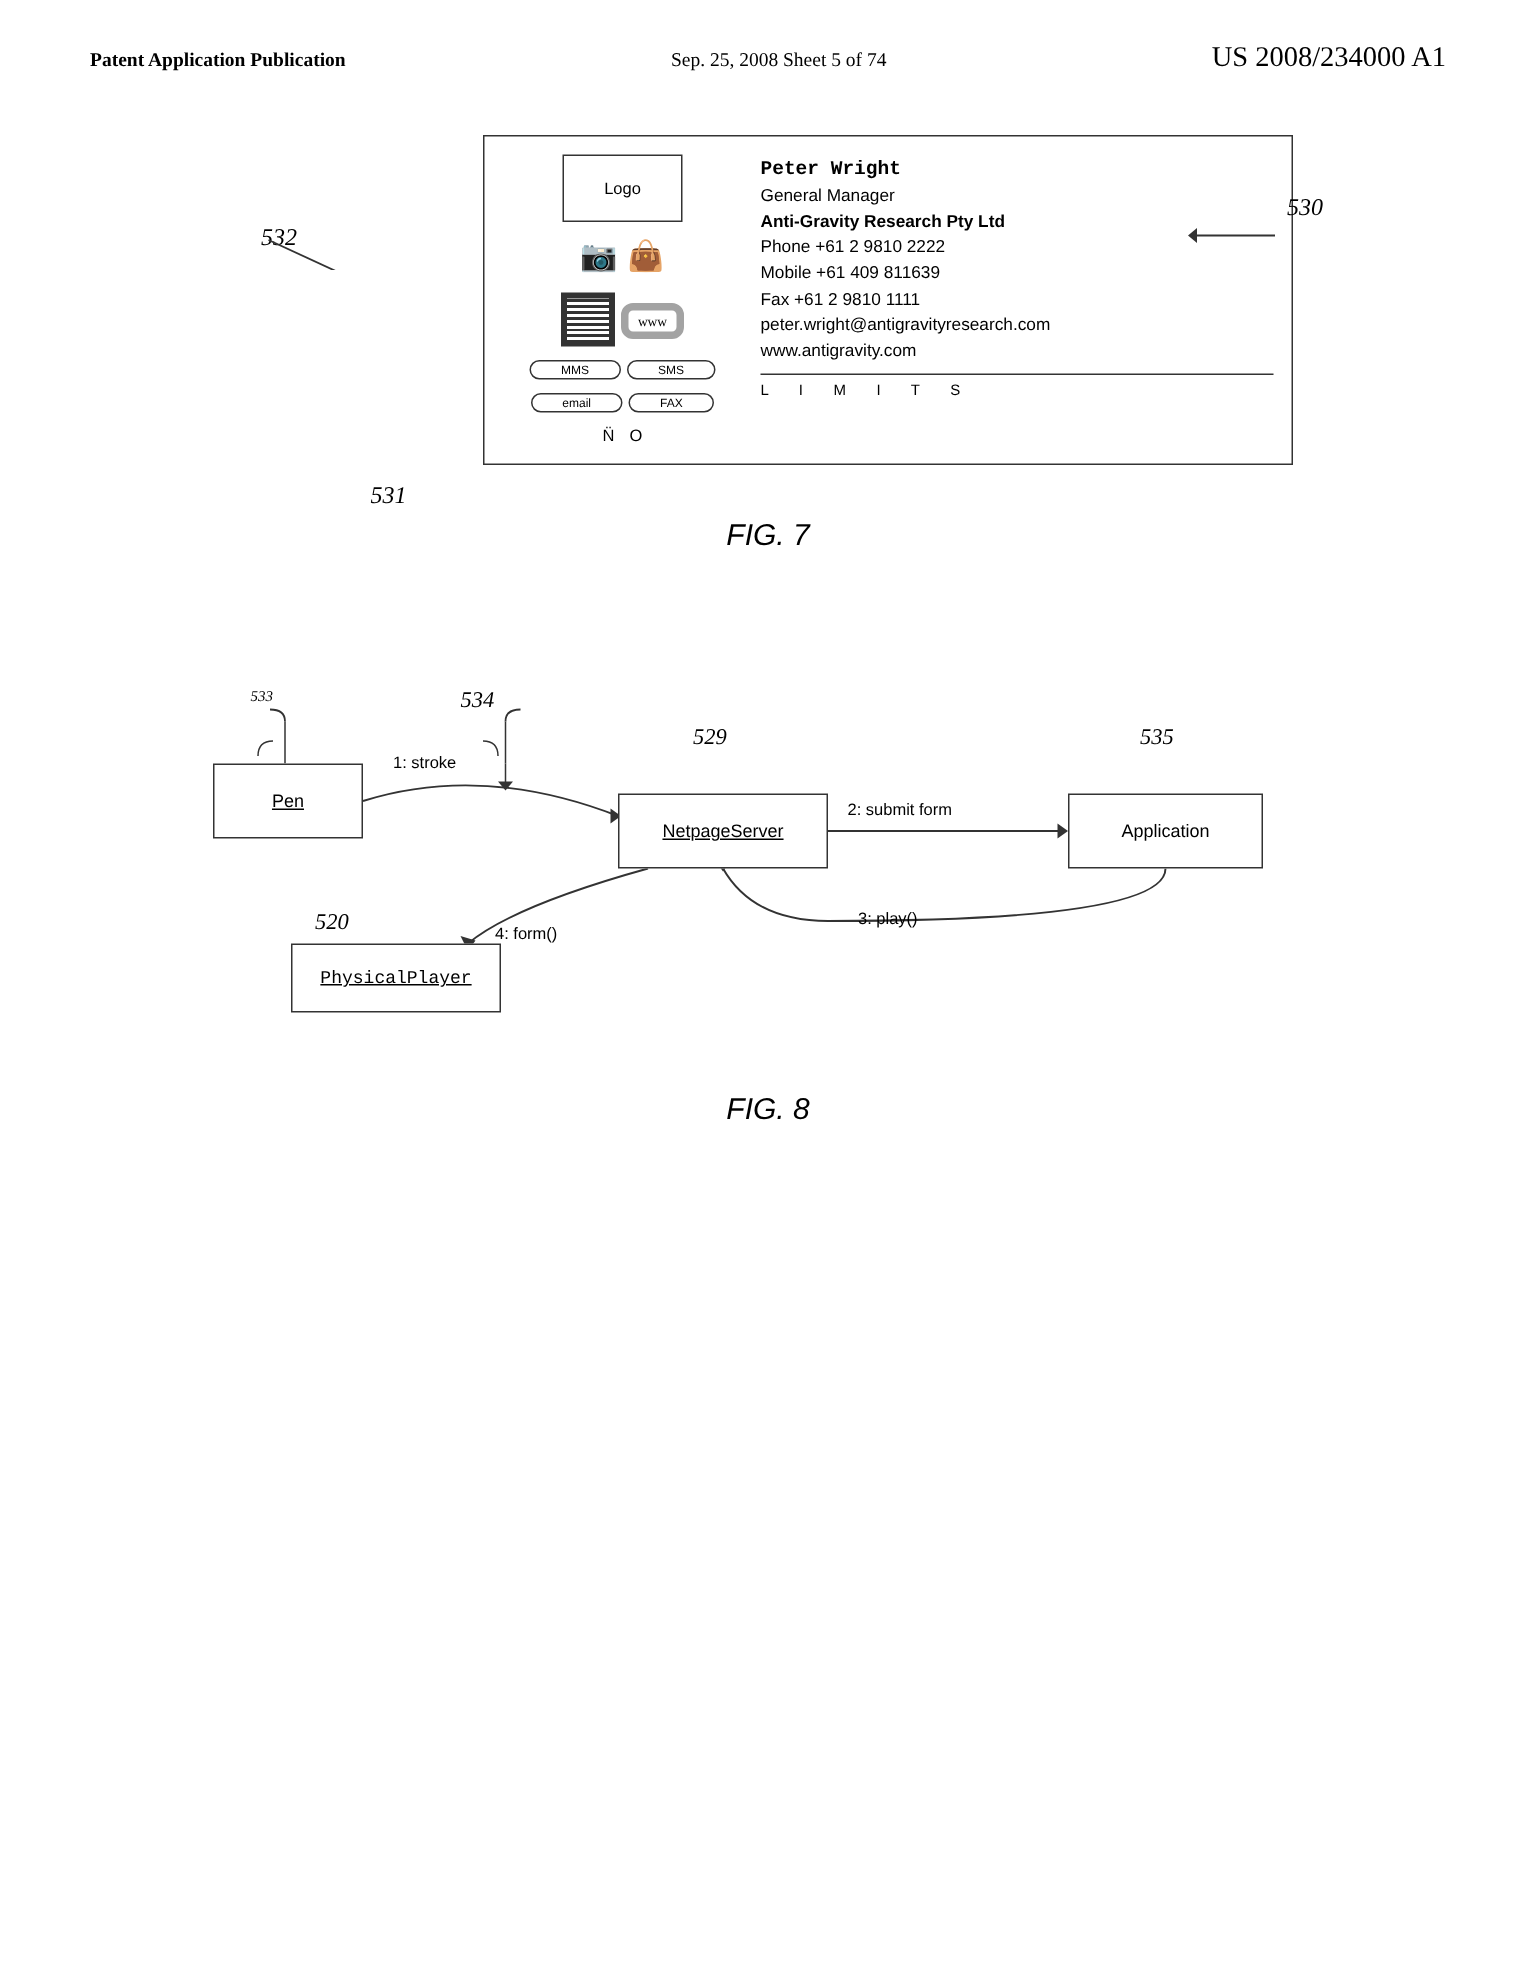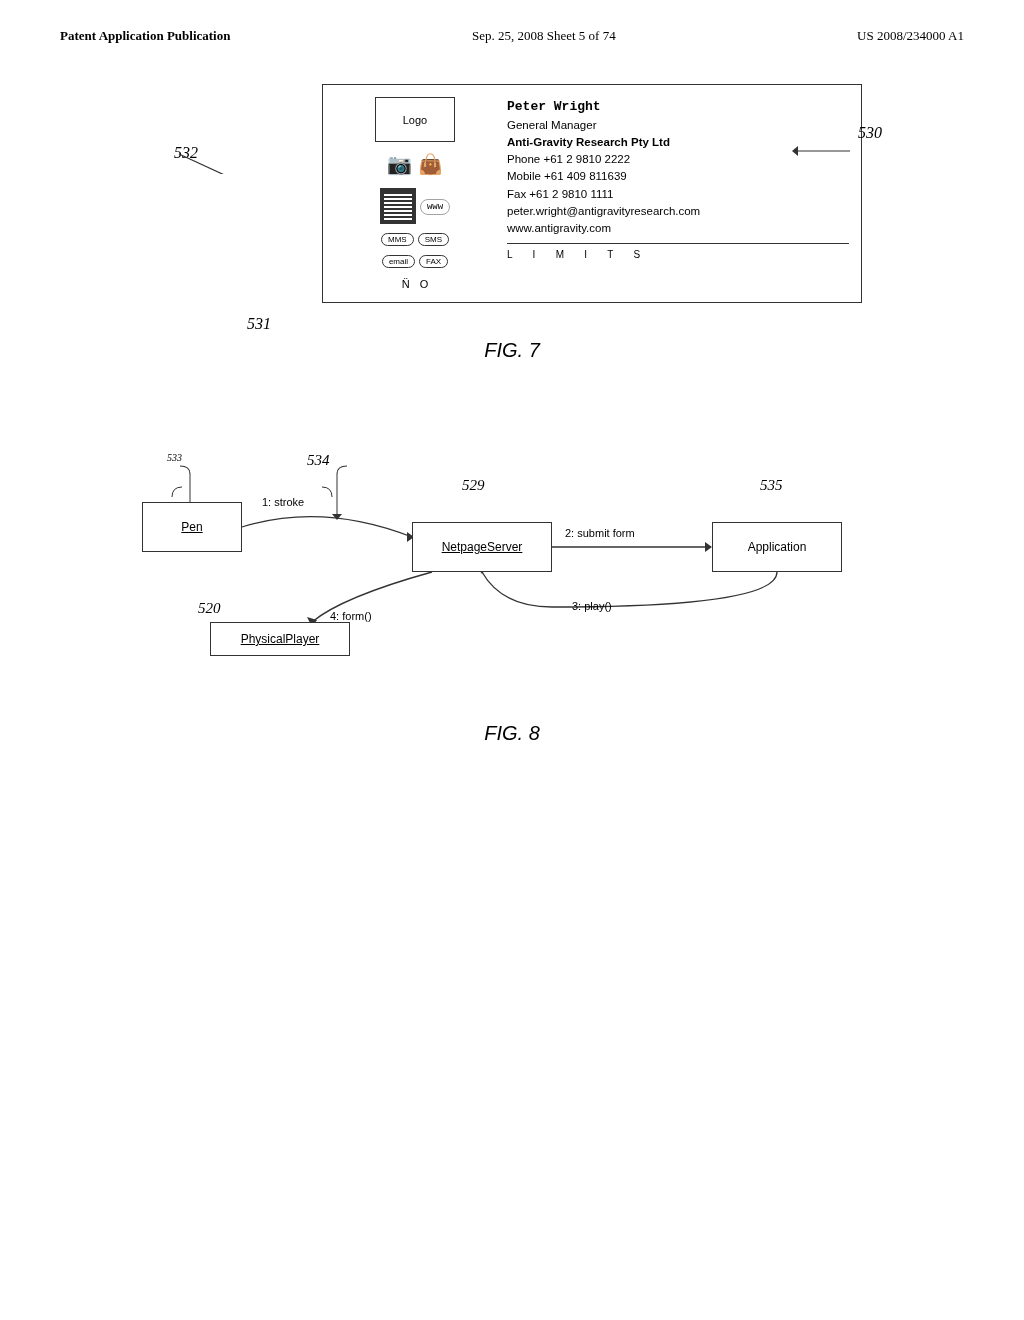--- a/index.html
+++ b/index.html
@@ -15,21 +15,21 @@
     
     .header {
       display: flex;
       justify-content: space-between;
       align-items: baseline;
       padding: 28px 60px 0 60px;
       font-size: 13px;
     }
     .header-left { font-weight: bold; font-size: 13px; }
     .header-center { font-size: 13px; }
-    .header-right { font-size: 13px; }
+    .header-right { font-size: 19px; }
 
     
     .fig7-section {
       margin-top: 40px;
       display: flex;
       flex-direction: column;
       align-items: center;
     }
 
     .fig7-diagram {
@@ -91,38 +91,38 @@
       width: 28px;
       height: 28px;
       background: repeating-linear-gradient(
         0deg,
         #fff 0px, #fff 2px,
         #333 2px, #333 4px
       );
     }
 
     .www-box {
-      border: 1px solid #a3a3a3;
+      border: 5px solid #a3a3a3;
       border-radius: 8px;
       padding: 2px 6px;
       font-size: 9px;
-      font-family: Liberation Mono, monospace;
+      font-family: Liberation Serif, serif;
       margin-top: 5px;
     }
 
     .button-row {
       display: flex;
       gap: 4px;
       margin-top: 3px;
     }
 
     .small-btn {
       border: 1px solid #333;
       border-radius: 8px;
-      padding: 1px 6px;
+      padding: 1px 20px;
       font-size: 8px;
       font-family: Arial, sans-serif;
     }
 
     .bottom-row {
       display: flex;
       gap: 4px;
       margin-top: 3px;
     }
 
@@ -198,23 +198,24 @@
 
     .box-application {
       width: 130px;
       height: 50px;
       top: 100px;
       left: 590px;
     }
 
     .box-physical {
       width: 140px;
-      height: 34px;
+      height: 46px;
       top: 200px;
-      left: 88px;
+      left: 72px;
+      font-family: Liberation Mono, monospace;
     }
 
     
     .ref-533 {
       position: absolute;
       top: 50px;
       left: 30px;
       font-size: 14px;
       font-style: italic;
     }
@@ -386,21 +387,21 @@
 
       <path d="M 50 75 Q 50 65 60 65" stroke="#333" stroke-width="1" fill="none"></path>
 
       <path d="M 210 75 Q 210 65 200 65" stroke="#333" stroke-width="1" fill="none"></path>
     </svg>
 
     <span class="ref-533" style="position:absolute;top:30px;left:45px;font-size:10px;font-style:italic;">533</span>
     <span class="ref-534" style="position:absolute;top:30px;left:185px;font-size:15px;font-style:italic;">534</span>
     <span class="ref-529" style="position:absolute;top:55px;left:340px;font-size:15px;font-style:italic;">529</span>
     <span class="ref-535" style="position:absolute;top:55px;left:638px;font-size:15px;font-style:italic;">535</span>
-    <span class="ref-520" style="position:absolute;top:178px;left:76px;font-size:15px;font-style:italic;">520</span>
+    <span class="ref-520" style="position:absolute;top:178px;left:88px;font-size:15px;font-style:italic;">520</span>
 
     <svg style="position:absolute;top:0;left:0;width:780px;height:120px;pointer-events:none;">
 
       <path d="M 68 52 Q 68 44 58 44" stroke="#333" stroke-width="1.2" fill="none"></path>
       <line x1="68" y1="52" x2="68" y2="80" stroke="#333" stroke-width="1" stroke-dasharray="none"></line>
 
       <path d="M 215 52 Q 215 44 225 44" stroke="#333" stroke-width="1.2" fill="none"></path>
       <line x1="215" y1="52" x2="215" y2="80" stroke="#333" stroke-width="1"></line>
 
       <line x1="215" y1="80" x2="215" y2="95" stroke="#333" stroke-width="1"></line>

